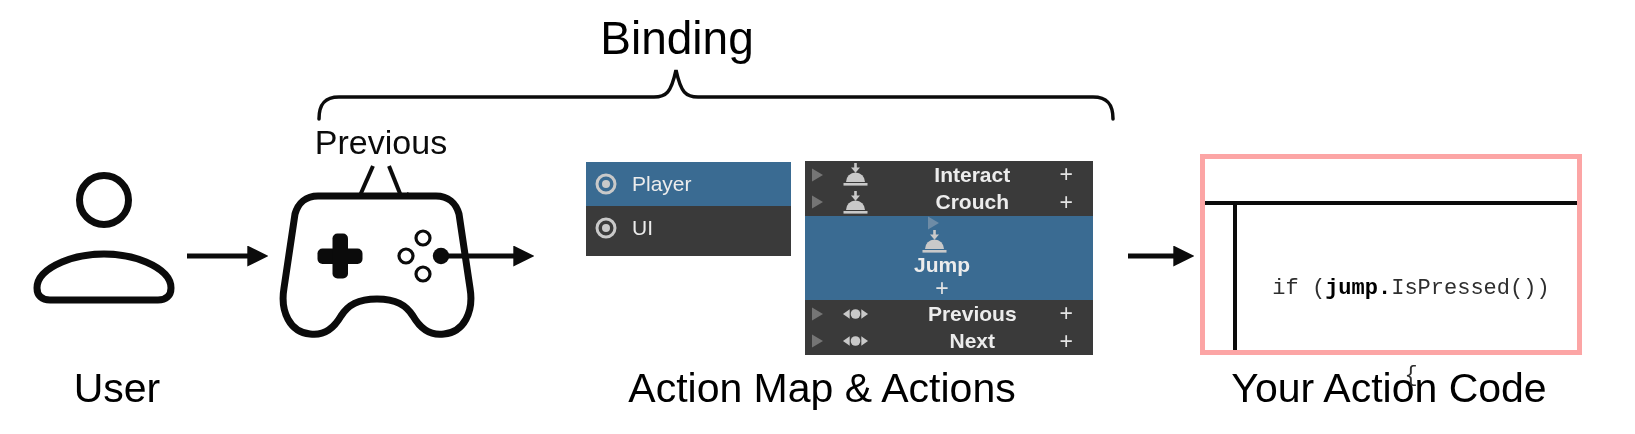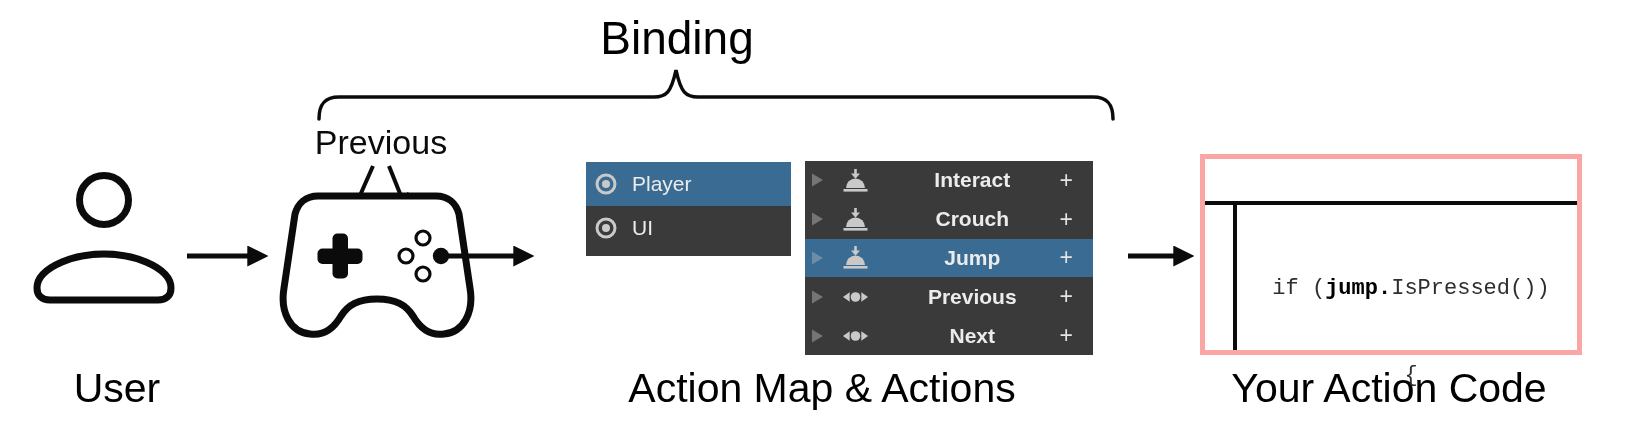--- a/index.html
+++ b/index.html
@@ -29,21 +29,21 @@
 
   
   .maps-panel{left:586px;top:162px;width:205px;height:94px;background:var(--panel-bg);}
   .maps-row{height:44px;display:flex;align-items:center;padding-left:8px;box-sizing:border-box;}
   .maps-row.selected{background:var(--selection-blue);}
   .maps-row .txt{color:var(--text-light);font-size:21px;margin-left:14px;}
 
   
   .actions-panel{left:805px;top:161px;width:288px;height:194px;background:var(--panel-bg);display:flex;flex-direction:column;}
   .action-row{flex:1;display:flex;align-items:center;padding:0 20px 0 6px;box-sizing:border-box;}
-  .action-row.selected{background:var(--selection-blue);}
+  .action-row.selected{background:var(--selection-blue);flex-direction:column;}
   .action-row .tri{width:13px;display:flex;margin-right:18px;}
   .action-row .ic{width:27px;display:flex;justify-content:center;margin-right:16px;}
   .action-row .txt{color:var(--text-light);font-size:21px;flex:1;font-weight:bold;}
   .action-row .plus{color:#E4E4E4;font-size:23px;font-weight:300;line-height:1;}
 
   
   .code-window{left:1200px;top:154px;width:382px;height:201px;box-sizing:border-box;border:5px solid #fca5a5;background:#fff;}
   .code-titlebar{height:42px;border-bottom:4px solid #0b0b0b;}
   .code-body{position:relative;height:145px;}
   .code-gutter{position:absolute;left:28px;top:0;bottom:0;width:4px;background:#0b0b0b;}

